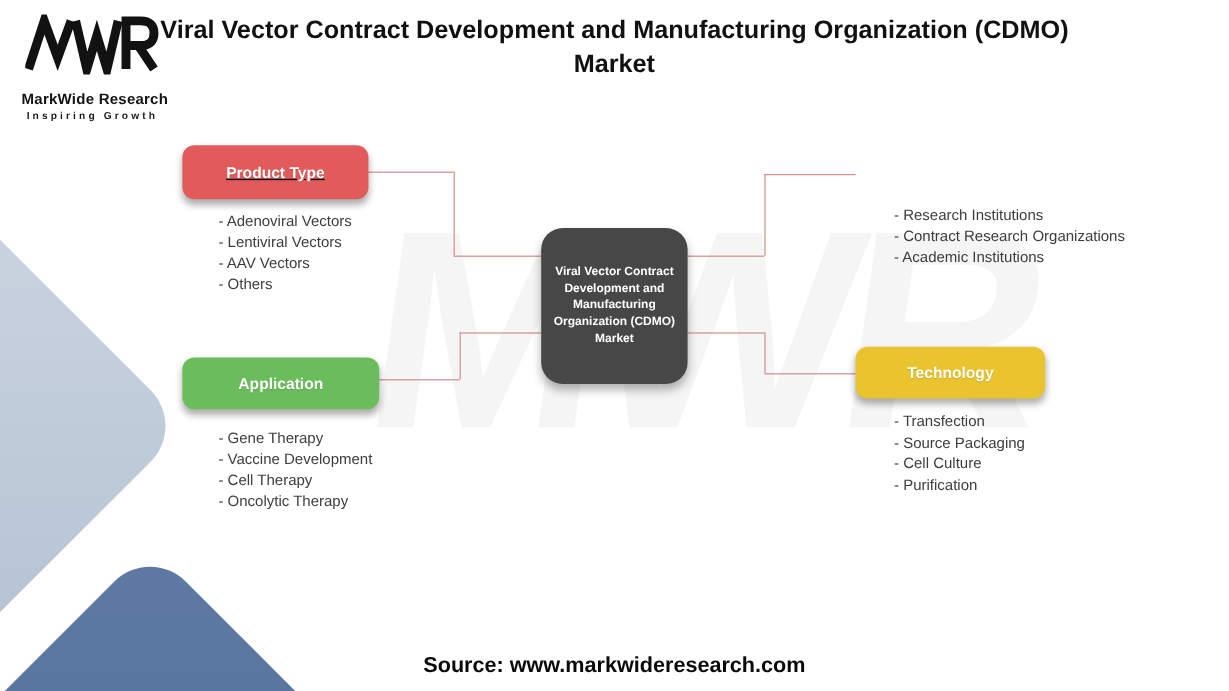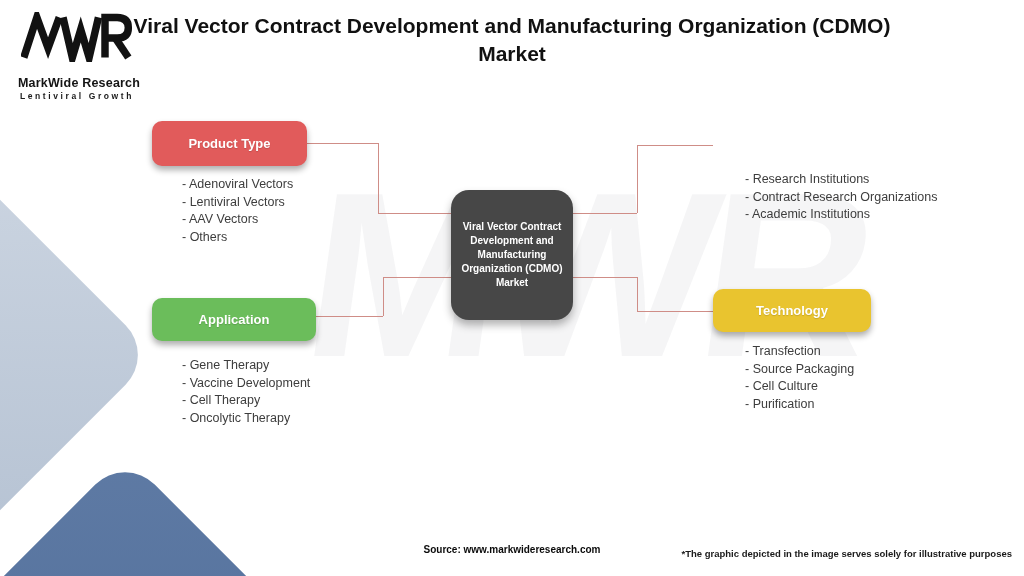--- a/index.html
+++ b/index.html
@@ -112,21 +112,21 @@
 
   
   .seg { position: absolute; background: #cf8d87; z-index: 1; }
 
   
   .footer-source {
     position: absolute;
     left: 0; top: 544px;
     width: 1024px;
     text-align: center;
-    font-size: 10px;
+    font-size: 18px;
     font-weight: 700;
     color: #0a0a0a;
   }
   .footer-disclaimer {
     position: absolute;
     right: 12px; top: 548px;
     font-size: 9.5px;
     font-weight: 600;
     color: #1a1a1a;
   }
@@ -141,21 +141,21 @@
   <div class="watermark">MWR</div>
 
   <div class="logo">
     <svg width="112" height="50" viewBox="0 0 120 52">
       <path d="M3 48 L17 5 L29 38 L41 5" fill="none" stroke="#121212" stroke-width="8"></path>
       <path d="M45 5 L55 48 L64 18 L73 48 L83 5" fill="none" stroke="#121212" stroke-width="8"></path>
       <path d="M90 48 L90 5 L103 5 Q115 5 115 16 Q115 27 103 27 L90 27" fill="none" stroke="#121212" stroke-width="8"></path>
       <path d="M101 27 L115 48" fill="none" stroke="#121212" stroke-width="8"></path>
     </svg>
     <div class="logo-company">MarkWide Research</div>
-    <div class="logo-tagline">Lentiviral Growth</div>
+    <div class="logo-tagline">Inspiring Growth</div>
   </div>
 
   <h1 class="page-title">Viral Vector Contract Development and Manufacturing Organization (CDMO) Market</h1>
 
   <div class="seg" style="left: 307px; top: 143px; width: 71px; height: 1px; background: rgb(207, 141, 135);"></div>
   <div class="seg" style="left: 378px; top: 143px; width: 1px; height: 70px; background: rgb(207, 141, 135);"></div>
   <div class="seg" style="left: 378px; top: 213px; width: 73px; height: 1px; background: rgb(207, 141, 135);"></div>
 
   <div class="seg" style="left: 316px; top: 316px; width: 67px; height: 1px; background: rgb(207, 141, 135);"></div>
   <div class="seg" style="left: 383px; top: 277px; width: 1px; height: 39px; background: rgb(207, 141, 135);"></div>
@@ -166,21 +166,21 @@
   <div class="seg" style="left: 637px; top: 145px; width: 76px; height: 1px; background: rgb(207, 141, 135);"></div>
 
   <div class="seg" style="left: 573px; top: 277px; width: 64px; height: 1px; background: rgb(207, 141, 135);"></div>
   <div class="seg" style="left: 637px; top: 277px; width: 1px; height: 34px; background: rgb(207, 141, 135);"></div>
   <div class="seg" style="left: 637px; top: 311px; width: 76px; height: 1px; background: rgb(207, 141, 135);"></div>
 
   <div class="center-node">
     <div class="label">Viral Vector Contract Development and Manufacturing Organization (CDMO) Market</div>
   </div>
 
-  <div class="cat-box pos-product" style="background: rgb(225, 91, 91);">
+  <div class="cat-box pos-product" style="background: rgb(225, 91, 91); text-decoration: underline;">
     <span class="cat-label">Product Type</span>
   </div>
   <ul class="cat-list list-product">
       <li>- Adenoviral Vectors</li>
       <li>- Lentiviral Vectors</li>
       <li>- AAV Vectors</li>
       <li>- Others</li>
     </ul>
 
   <ul class="cat-list list-enduser">
@@ -203,15 +203,14 @@
     <span class="cat-label">Technology</span>
   </div>
   <ul class="cat-list list-technology">
       <li>- Transfection</li>
       <li>- Source Packaging</li>
       <li>- Cell Culture</li>
       <li>- Purification</li>
     </ul>
 
   <div class="footer-source">Source: www.markwideresearch.com</div>
-  <div class="footer-disclaimer">*The graphic depicted in the image serves solely for illustrative purposes</div>
 
 </div>
 
 </body></html>

